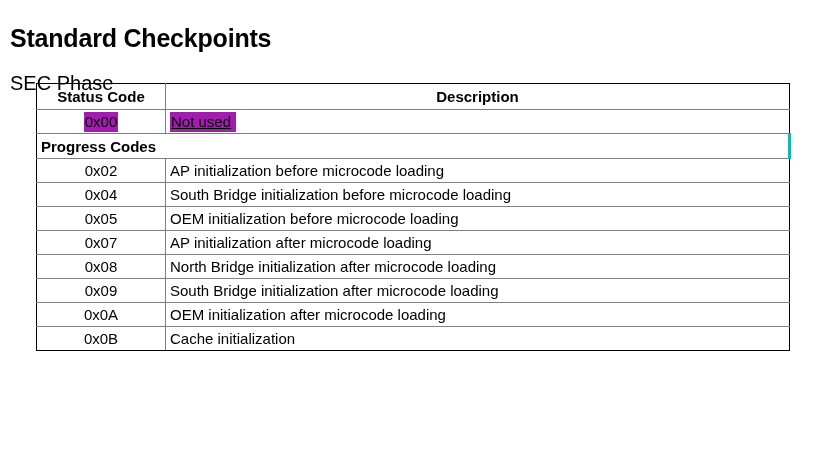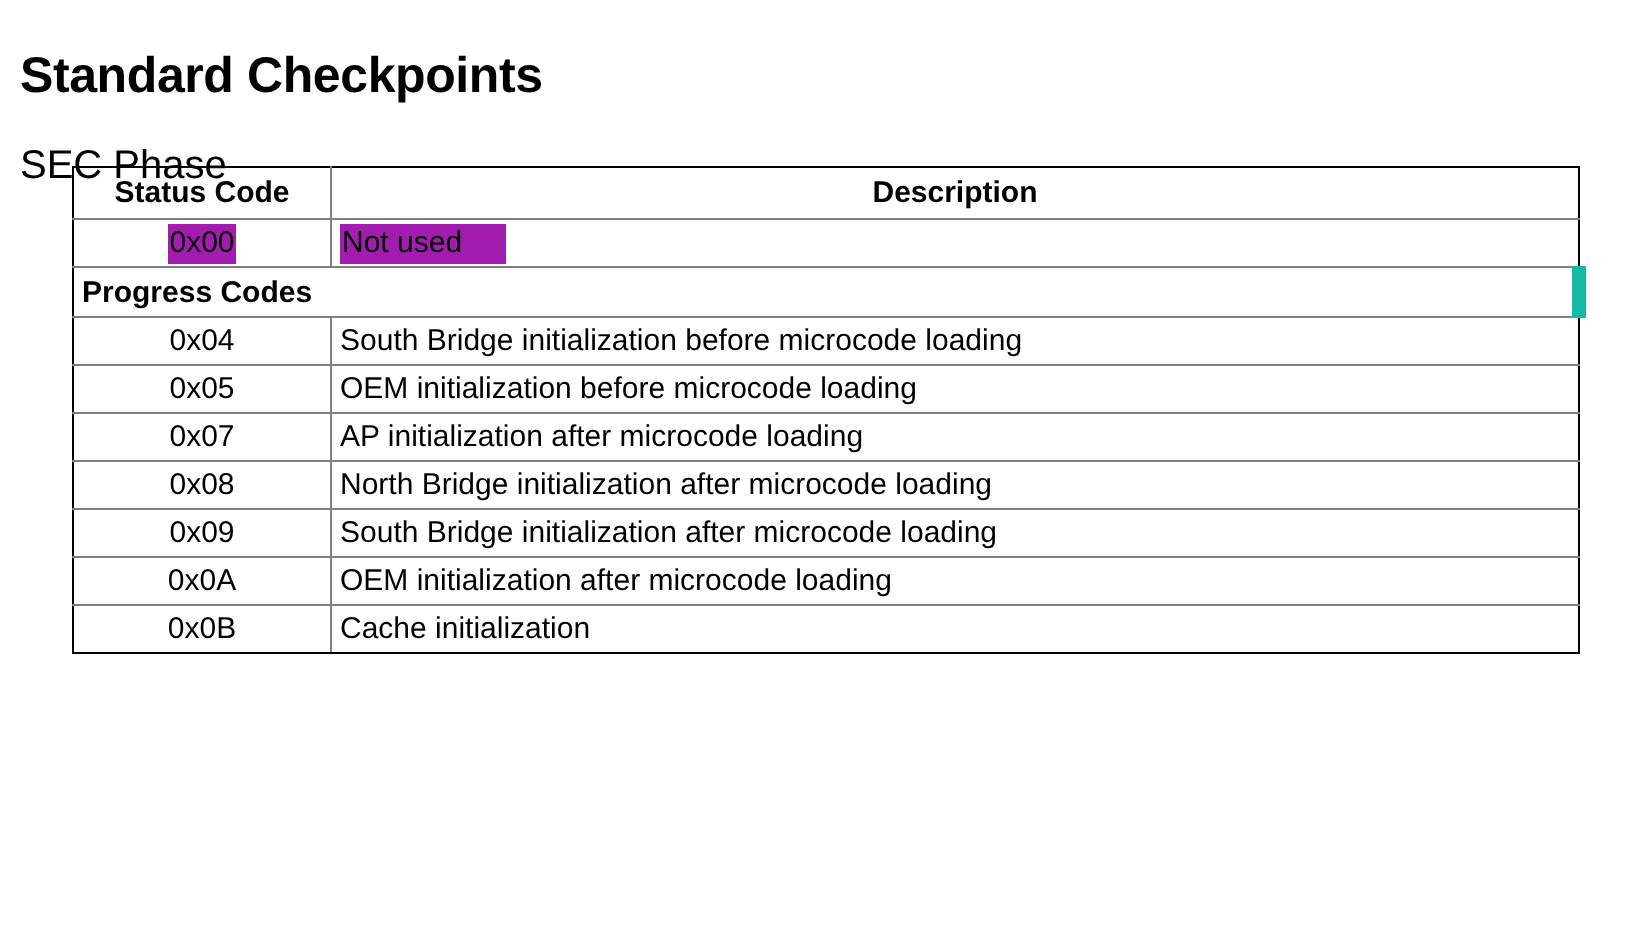--- a/index.html
+++ b/index.html
@@ -86,34 +86,34 @@
     text-align: left;
     padding-left: 4px;
     border-right: 1px solid #000000;
   }
 
   .cp-table tr.group-row td {
     font-weight: bold;
     text-align: left;
     padding-left: 4px;
     border-left: 1px solid #000000;
-    border-right: 7px solid #14b8a6;
+    border-right: 3px solid #14b8a6;
     height: 25px;
   }
 
   .cp-table tr.last-row td {
     border-bottom: 1px solid #000000;
   }
 
   .sel {
     background: #a21caf;
     padding: 1px 1px 2px 1px;
   }
 
-  .desc-cell .sel { padding-right: 22px; }
+  .desc-cell .sel { padding-right: 5px; text-decoration: underline; }
 </style>
 </head>
 <body>
 
 <div class="page">
 
   <h1 class="doc-title">Standard Checkpoints</h1>
 
   <h2 class="section-title">SEC Phase</h2>
 
@@ -136,20 +136,24 @@
         <td class="desc-cell">
           <span class="sel">Not used</span>
         </td>
       </tr>
 
       <tr class="group-row">
         <td colspan="2">Progress Codes</td>
       </tr>
 
       <tr>
+        <td class="code-cell">0x02</td>
+        <td class="desc-cell">AP initialization before microcode loading</td>
+      </tr>
+      <tr>
         <td class="code-cell">0x04</td>
         <td class="desc-cell">South Bridge initialization before microcode loading</td>
       </tr>
       <tr>
         <td class="code-cell">0x05</td>
         <td class="desc-cell">OEM initialization before microcode loading</td>
       </tr>
       <tr>
         <td class="code-cell">0x07</td>
         <td class="desc-cell">AP initialization after microcode loading</td>

